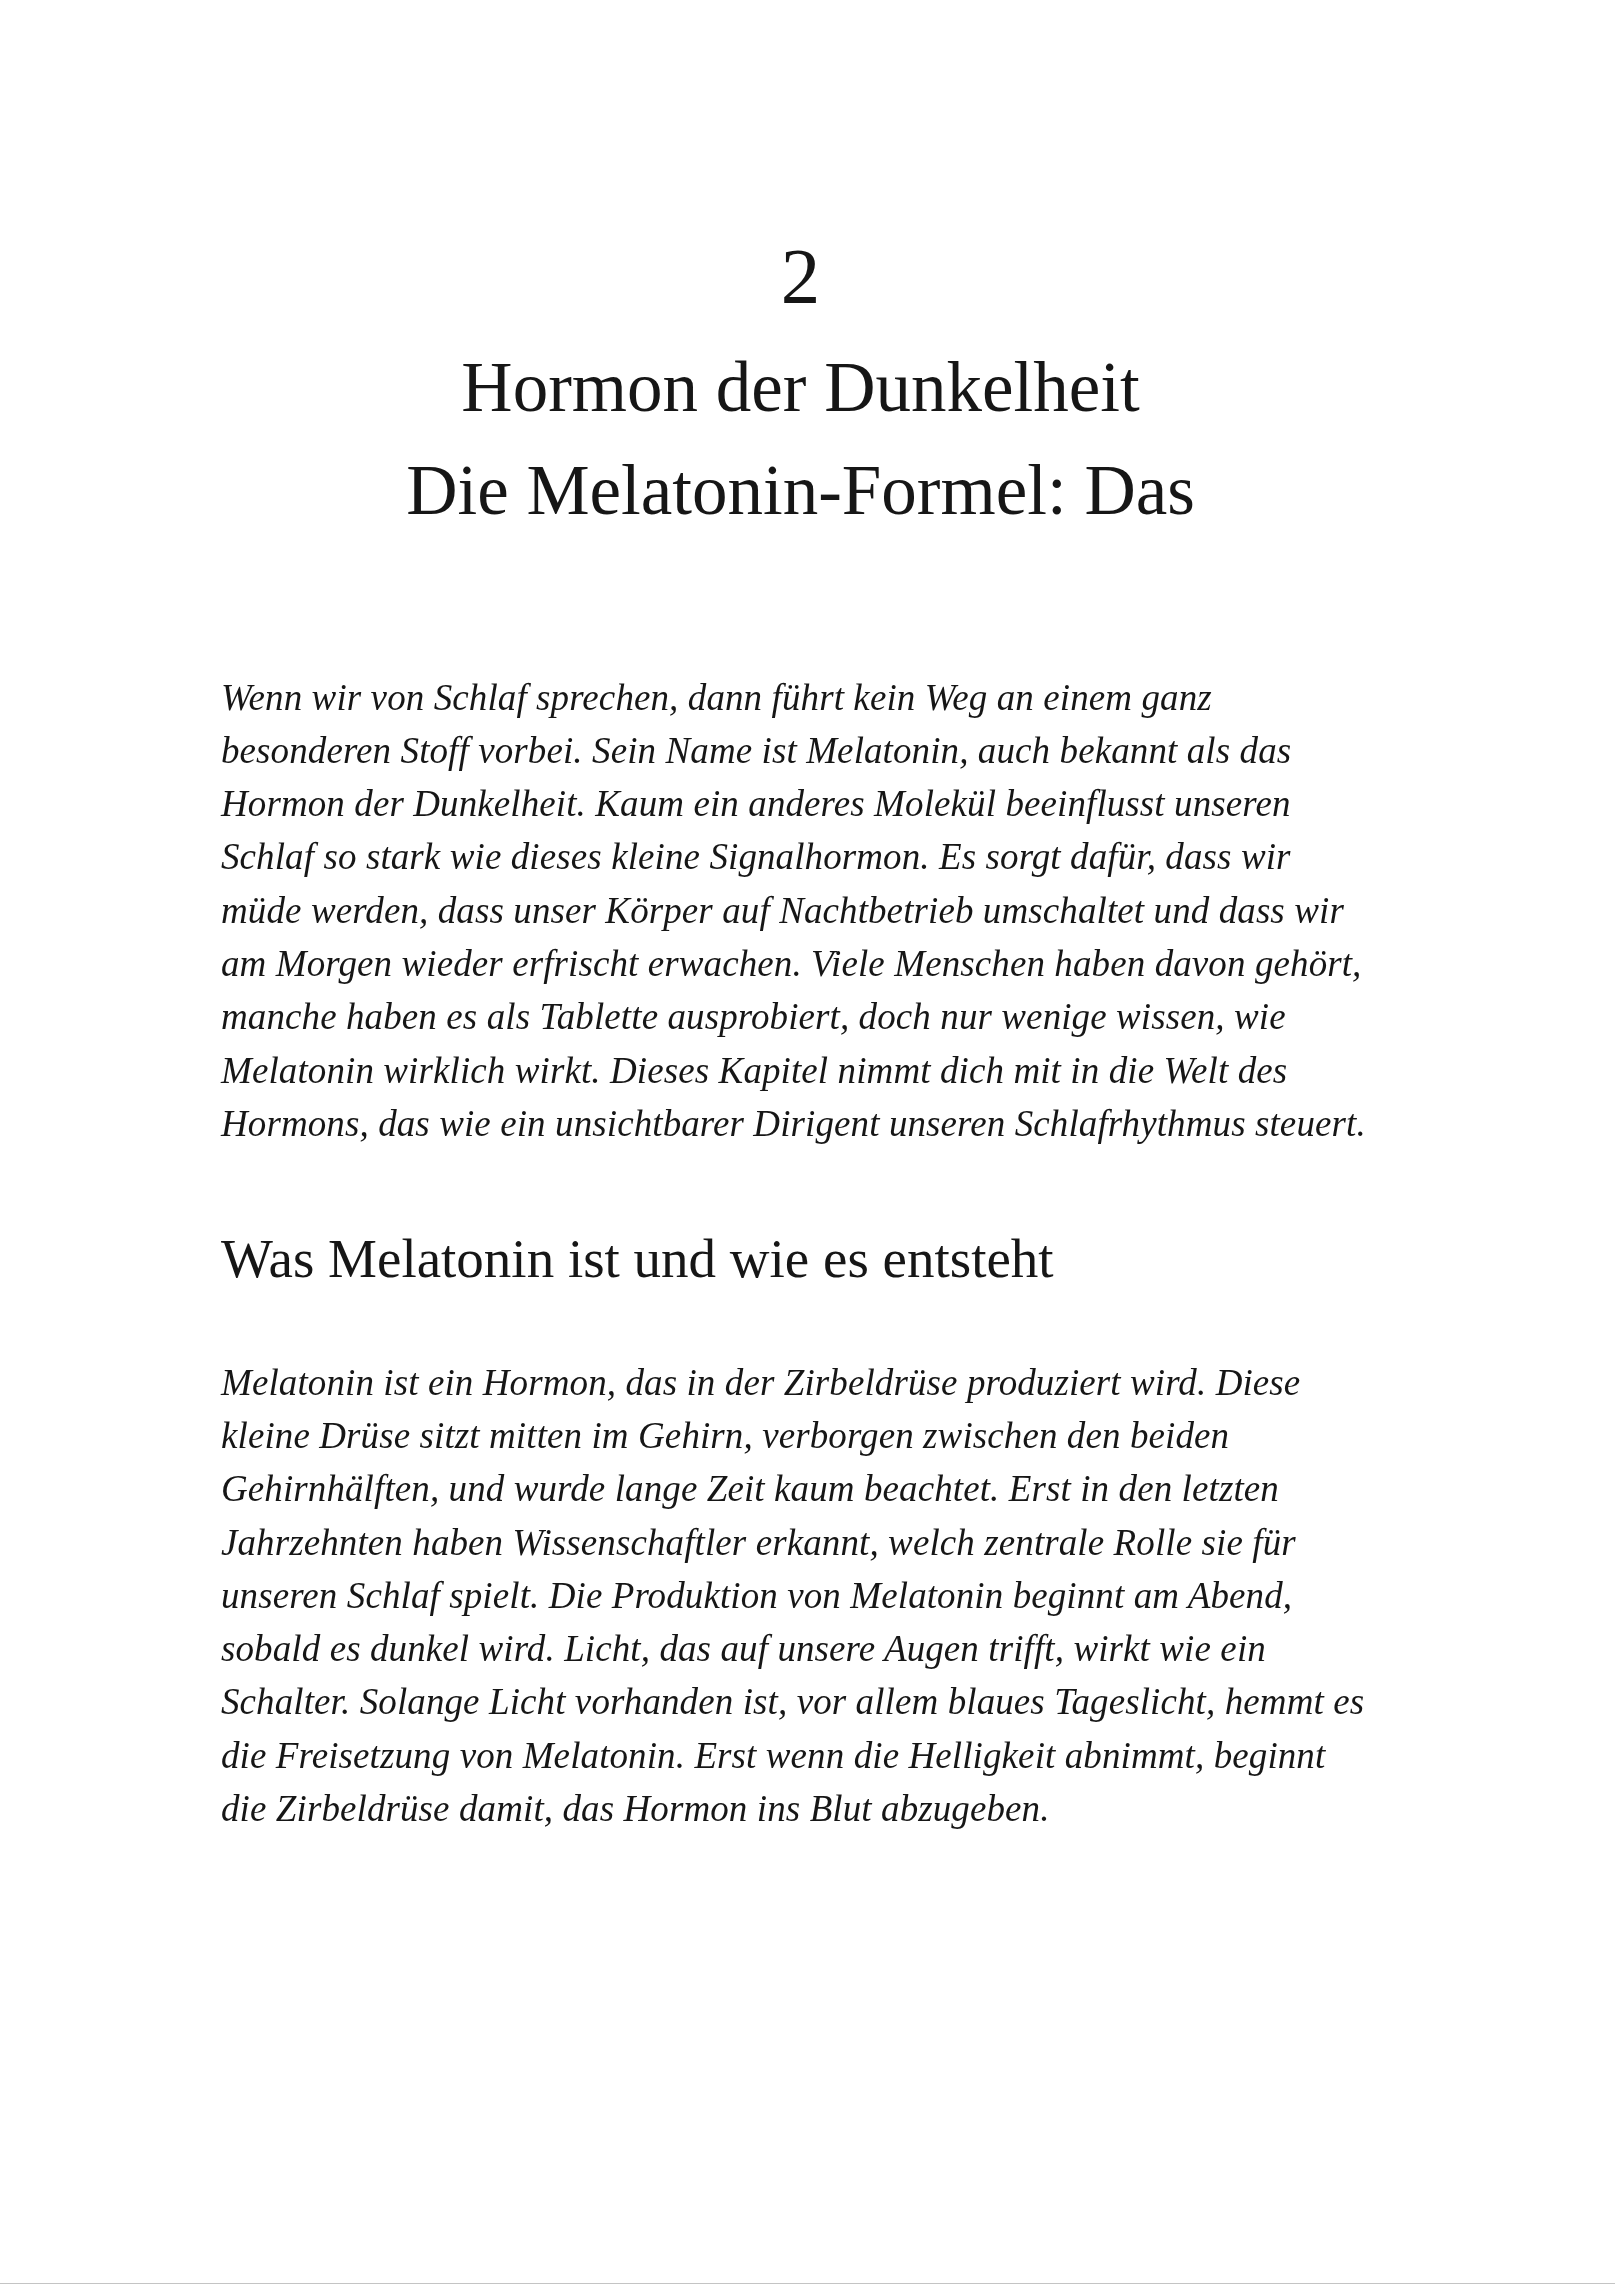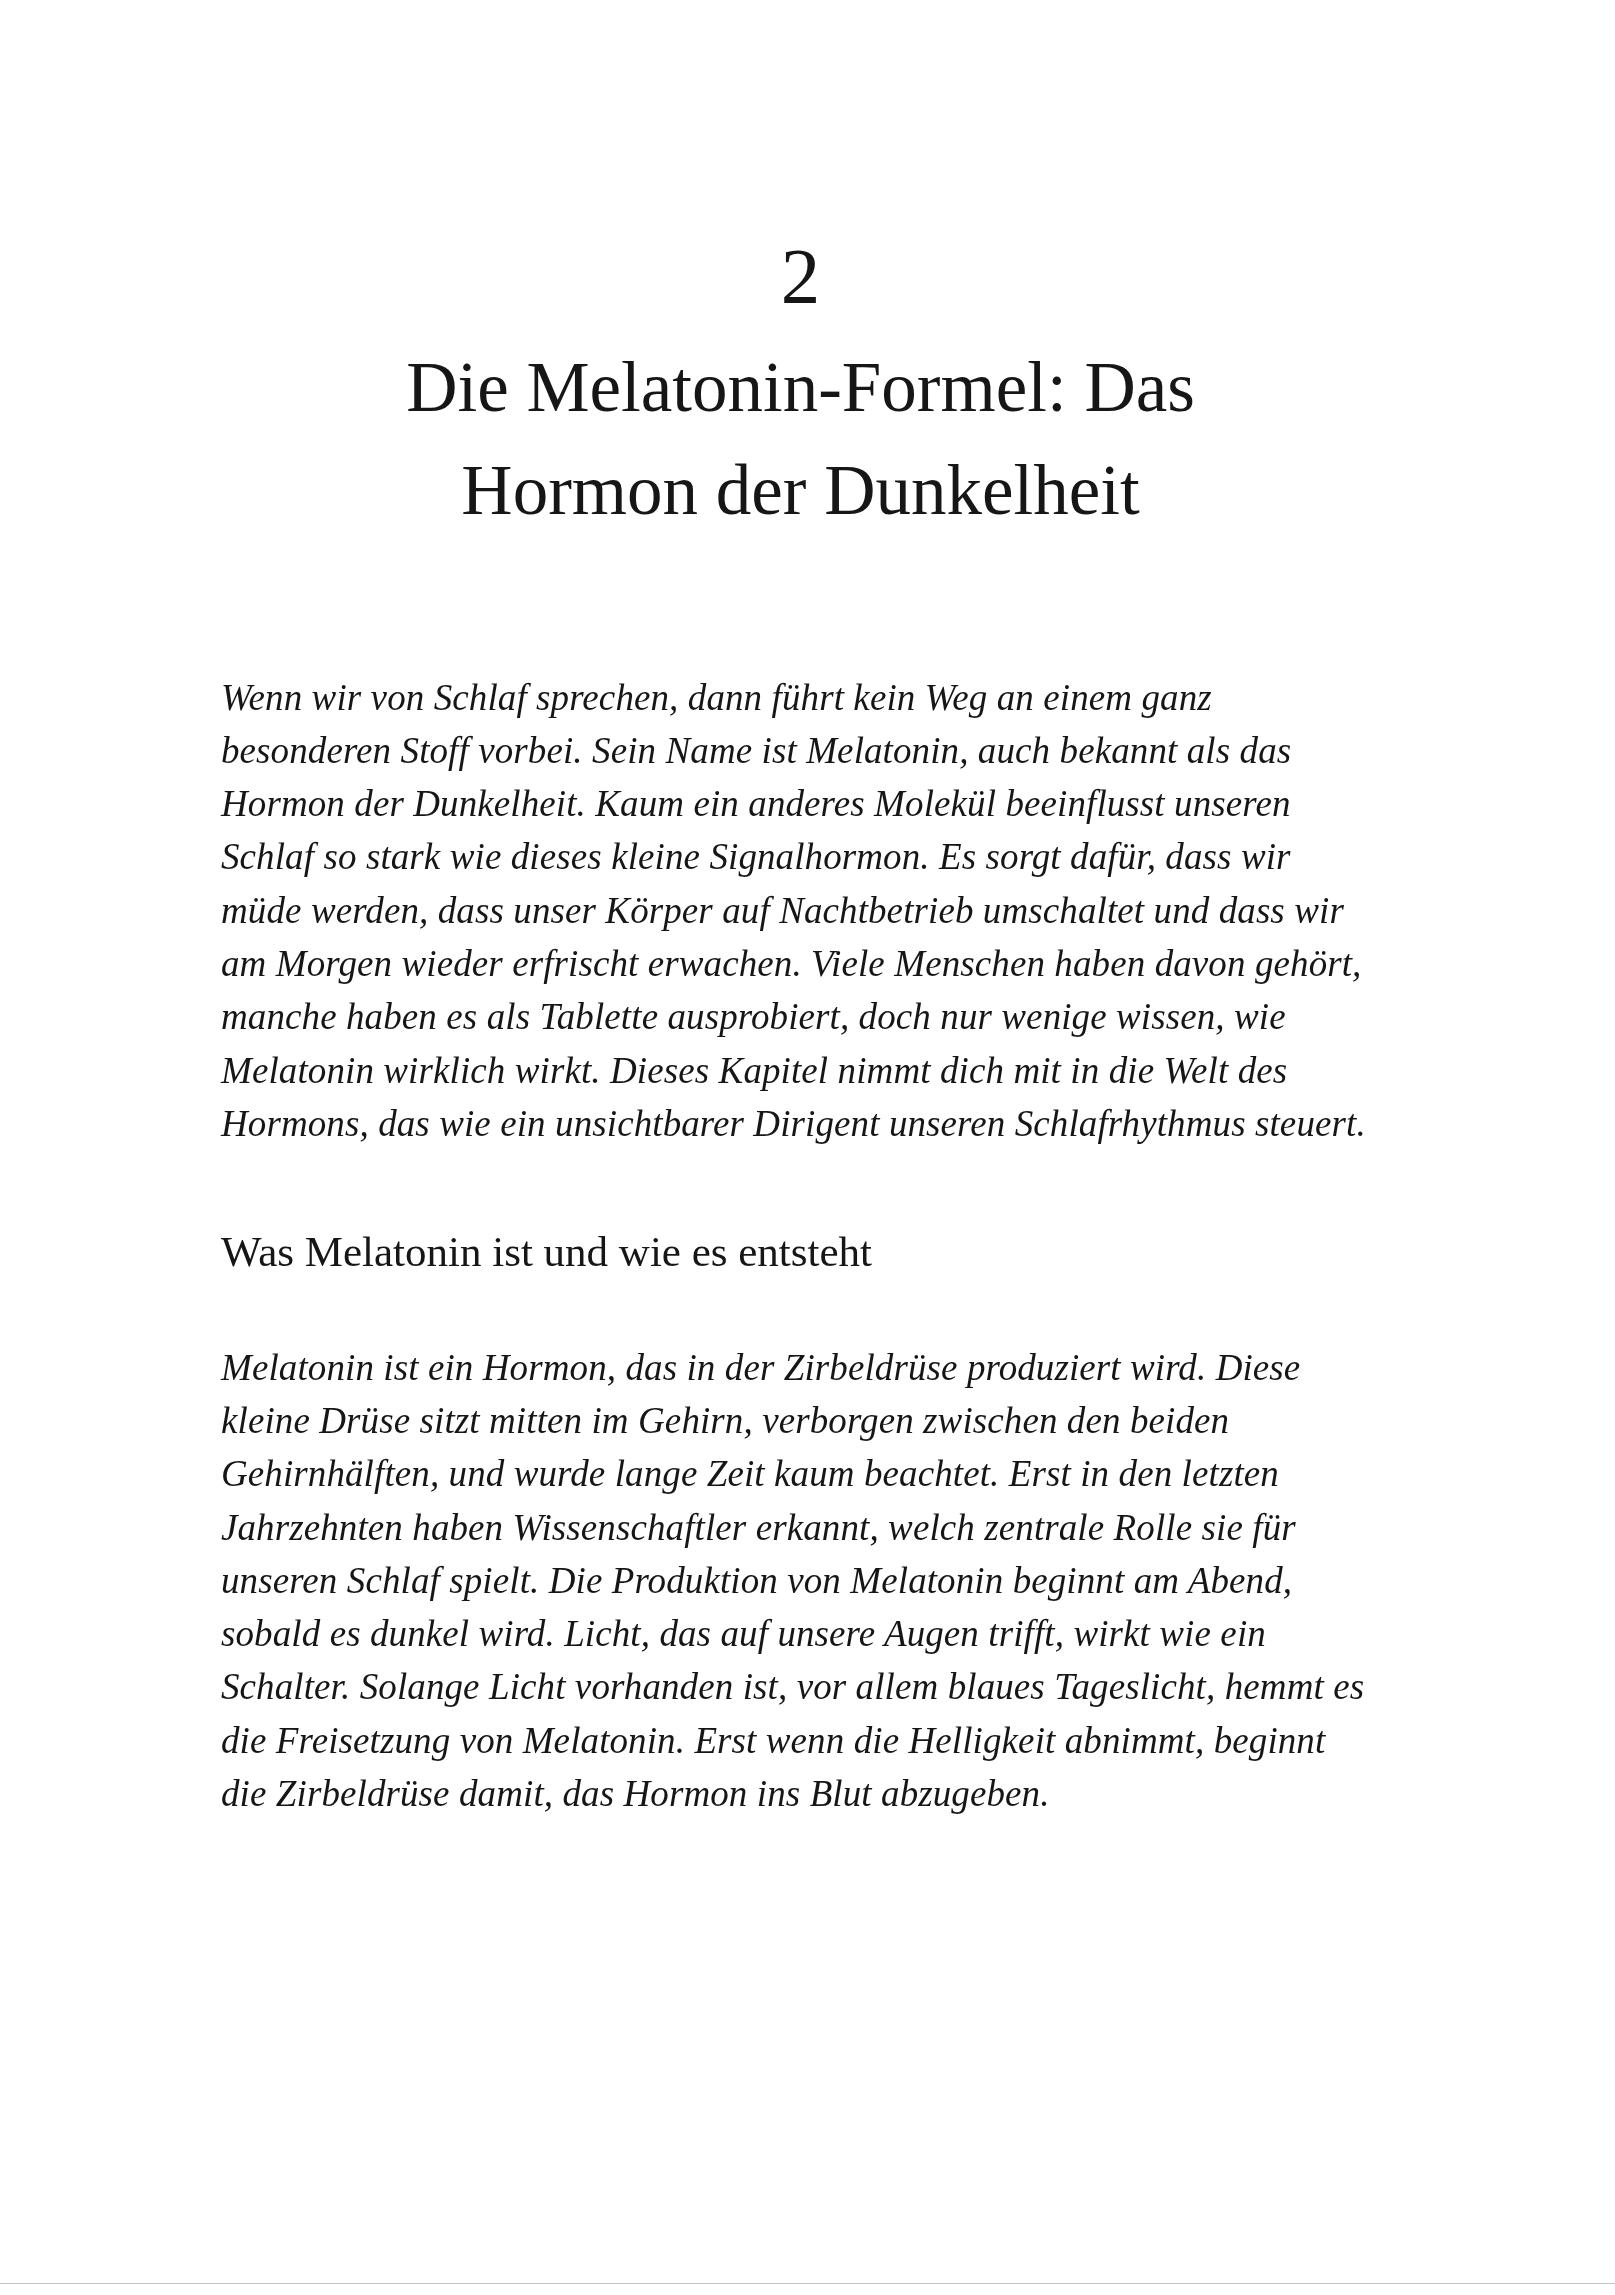--- a/index.html
+++ b/index.html
@@ -46,21 +46,21 @@
     font-size: 37px;
     line-height: 1.44;
     font-weight: 400;
     text-align: left;
     letter-spacing: 0.1px;
     font-style: italic;
   }
 
   .section-heading {
     margin-top: 75px;
-    font-size: 43px;
+    font-size: 55px;
     line-height: 1.25;
     font-weight: 400;
     text-align: left;
   }
 
   .section-heading + .body-paragraph {
     margin-top: 62px;
   }
 
   .bottom-divider {
@@ -74,22 +74,22 @@
 </style>
 </head>
 <body>
 
 <div class="page">
   <main class="content">
 
     <div class="chapter-number">2</div>
 
     <h1 class="chapter-title">
+      <span class="title-line">Hormon der Dunkelheit</span>
       <span class="title-line">Die Melatonin-Formel: Das</span>
-      <span class="title-line">Hormon der Dunkelheit</span>
     </h1>
 
     <p class="body-paragraph">Wenn wir von Schlaf sprechen, dann führt kein Weg an einem ganz besonderen Stoff vorbei. Sein Name ist Melatonin, auch bekannt als das Hormon der Dunkelheit. Kaum ein anderes Molekül beeinflusst unseren Schlaf so stark wie dieses kleine Signalhormon. Es sorgt dafür, dass wir müde werden, dass unser Körper auf Nachtbetrieb umschaltet und dass wir am Morgen wieder erfrischt erwachen. Viele Menschen haben davon gehört, manche haben es als Tablette ausprobiert, doch nur wenige wissen, wie Melatonin wirklich wirkt. Dieses Kapitel nimmt dich mit in die Welt des Hormons, das wie ein unsichtbarer Dirigent unseren Schlafrhythmus steuert.</p>
 
     <h2 class="section-heading">Was Melatonin ist und wie es entsteht</h2>
 
     <p class="body-paragraph">Melatonin ist ein Hormon, das in der Zirbeldrüse produziert wird. Diese kleine Drüse sitzt mitten im Gehirn, verborgen zwischen den beiden Gehirnhälften, und wurde lange Zeit kaum beachtet. Erst in den letzten Jahrzehnten haben Wissenschaftler erkannt, welch zentrale Rolle sie für unseren Schlaf spielt. Die Produktion von Melatonin beginnt am Abend, sobald es dunkel wird. Licht, das auf unsere Augen trifft, wirkt wie ein Schalter. Solange Licht vorhanden ist, vor allem blaues Tageslicht, hemmt es die Freisetzung von Melatonin. Erst wenn die Helligkeit abnimmt, beginnt die Zirbeldrüse damit, das Hormon ins Blut abzugeben.</p>
 
   </main>
 

